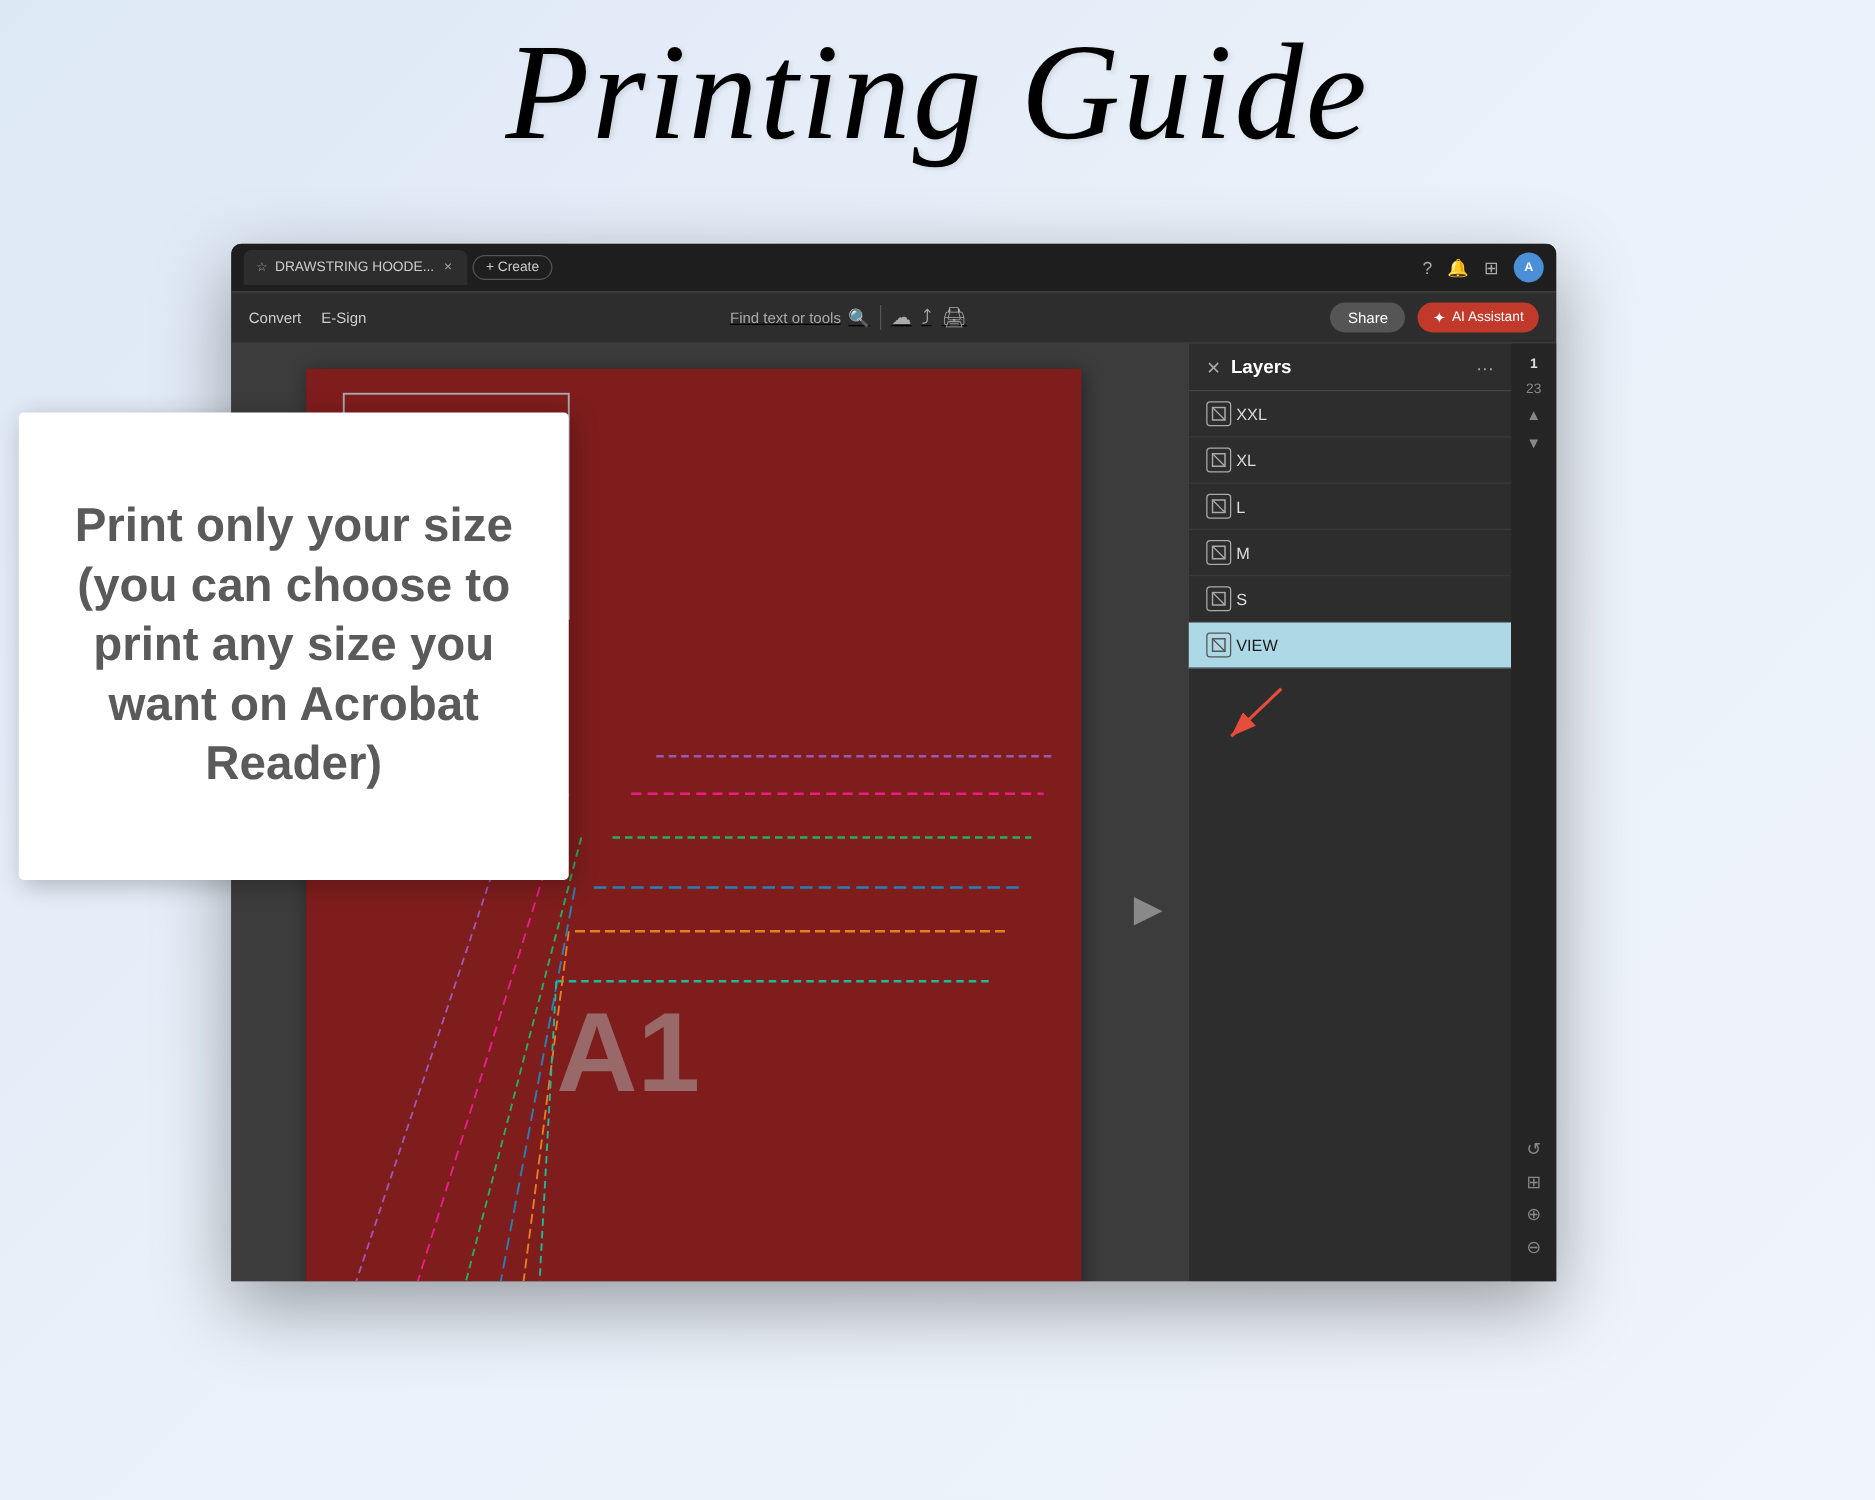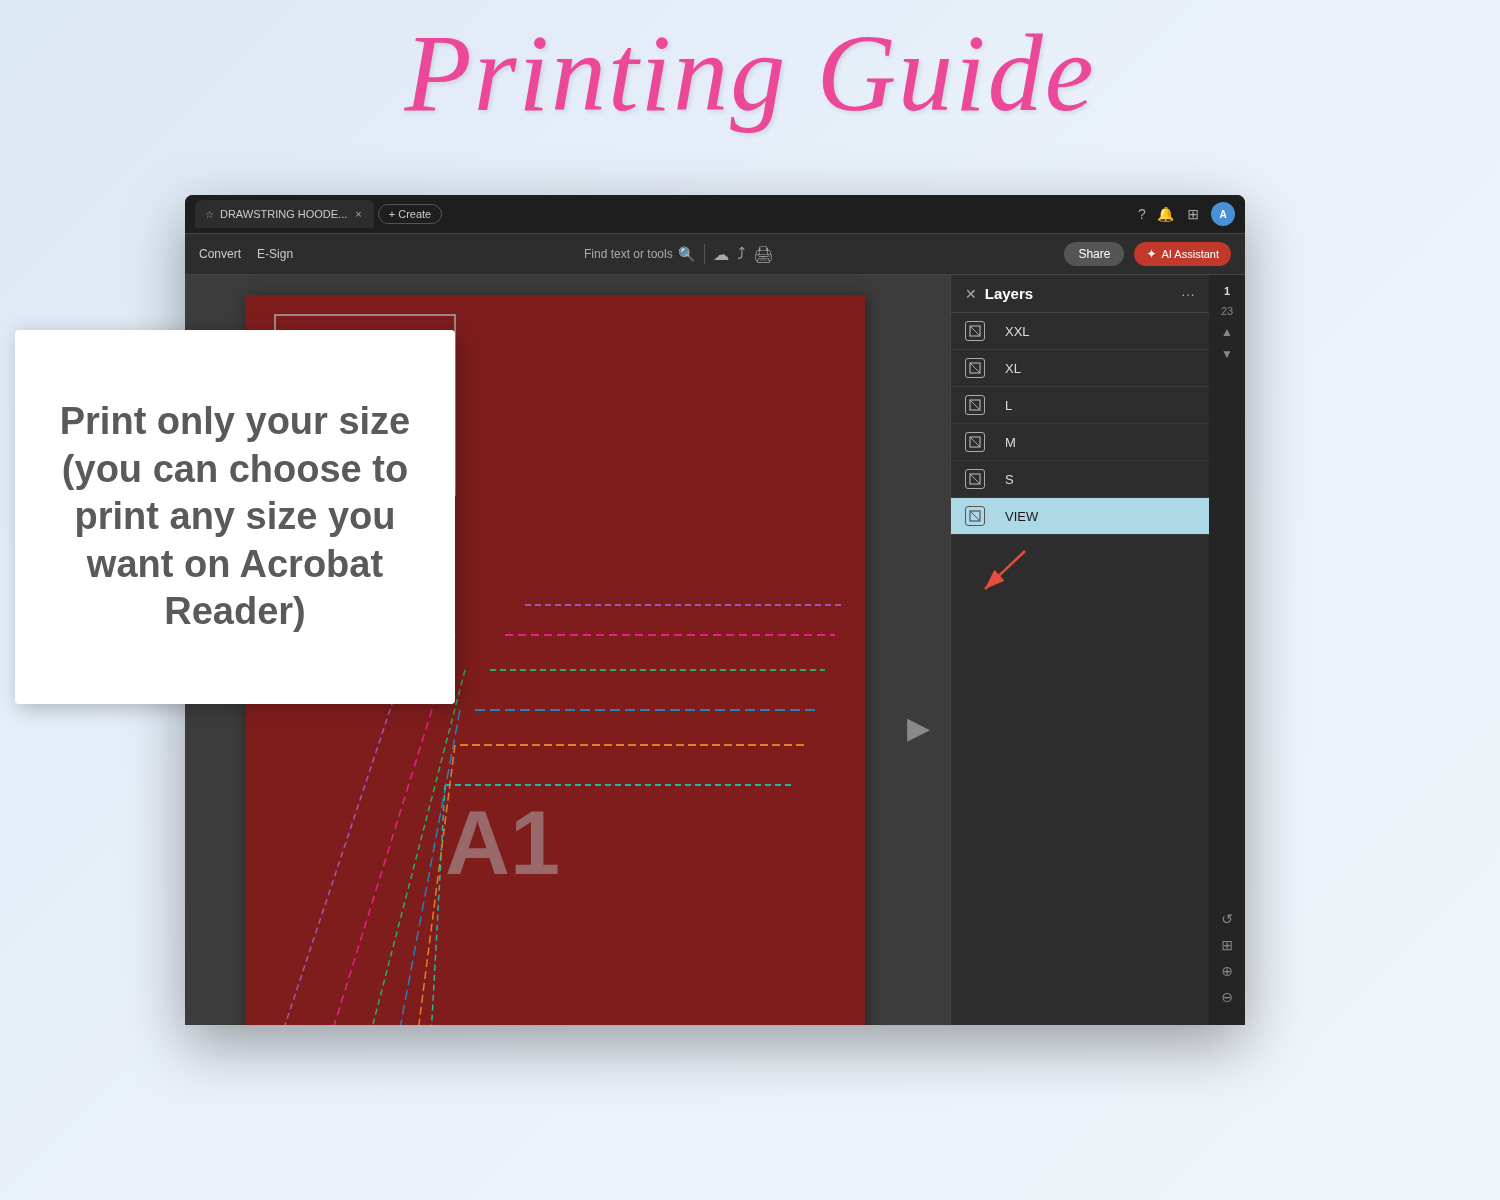--- a/index.html
+++ b/index.html
@@ -19,21 +19,21 @@
       top: 10px;
       left: 0;
       width: 100%;
       text-align: center;
       z-index: 10;
     }
 
     .title-text {
       font-family: 'Brush Script MT', cursive;
       font-size: 110px;
-      color: #ec4899;
+      color: #000000;
       font-style: italic;
       font-weight: 400;
       letter-spacing: 2px;
       text-shadow: 2px 2px 4px rgba(0,0,0,0.1);
     }
 
     
     .acrobat-window {
       position: absolute;
       top: 195px;
@@ -150,20 +150,21 @@
       font-size: 12px;
       cursor: pointer;
     }
 
     .toolbar-center {
       flex: 1;
       display: flex;
       align-items: center;
       justify-content: center;
       gap: 8px;
+      text-decoration: underline;
     }
 
     .search-area {
       display: flex;
       align-items: center;
       gap: 6px;
       color: #aaa;
       font-size: 12px;
     }
 
@@ -291,21 +292,21 @@
       font-size: 14px;
       cursor: pointer;
     }
 
     .layer-item {
       display: flex;
       align-items: center;
       padding: 8px 14px;
       border-bottom: 1px solid #3a3a3a;
       cursor: pointer;
-      gap: 20px;
+      gap: 4px;
     }
 
     .layer-item.selected {
       background: #add8e6;
     }
 
     .layer-item.selected .layer-name {
       color: #1a1a1a;
     }
 

